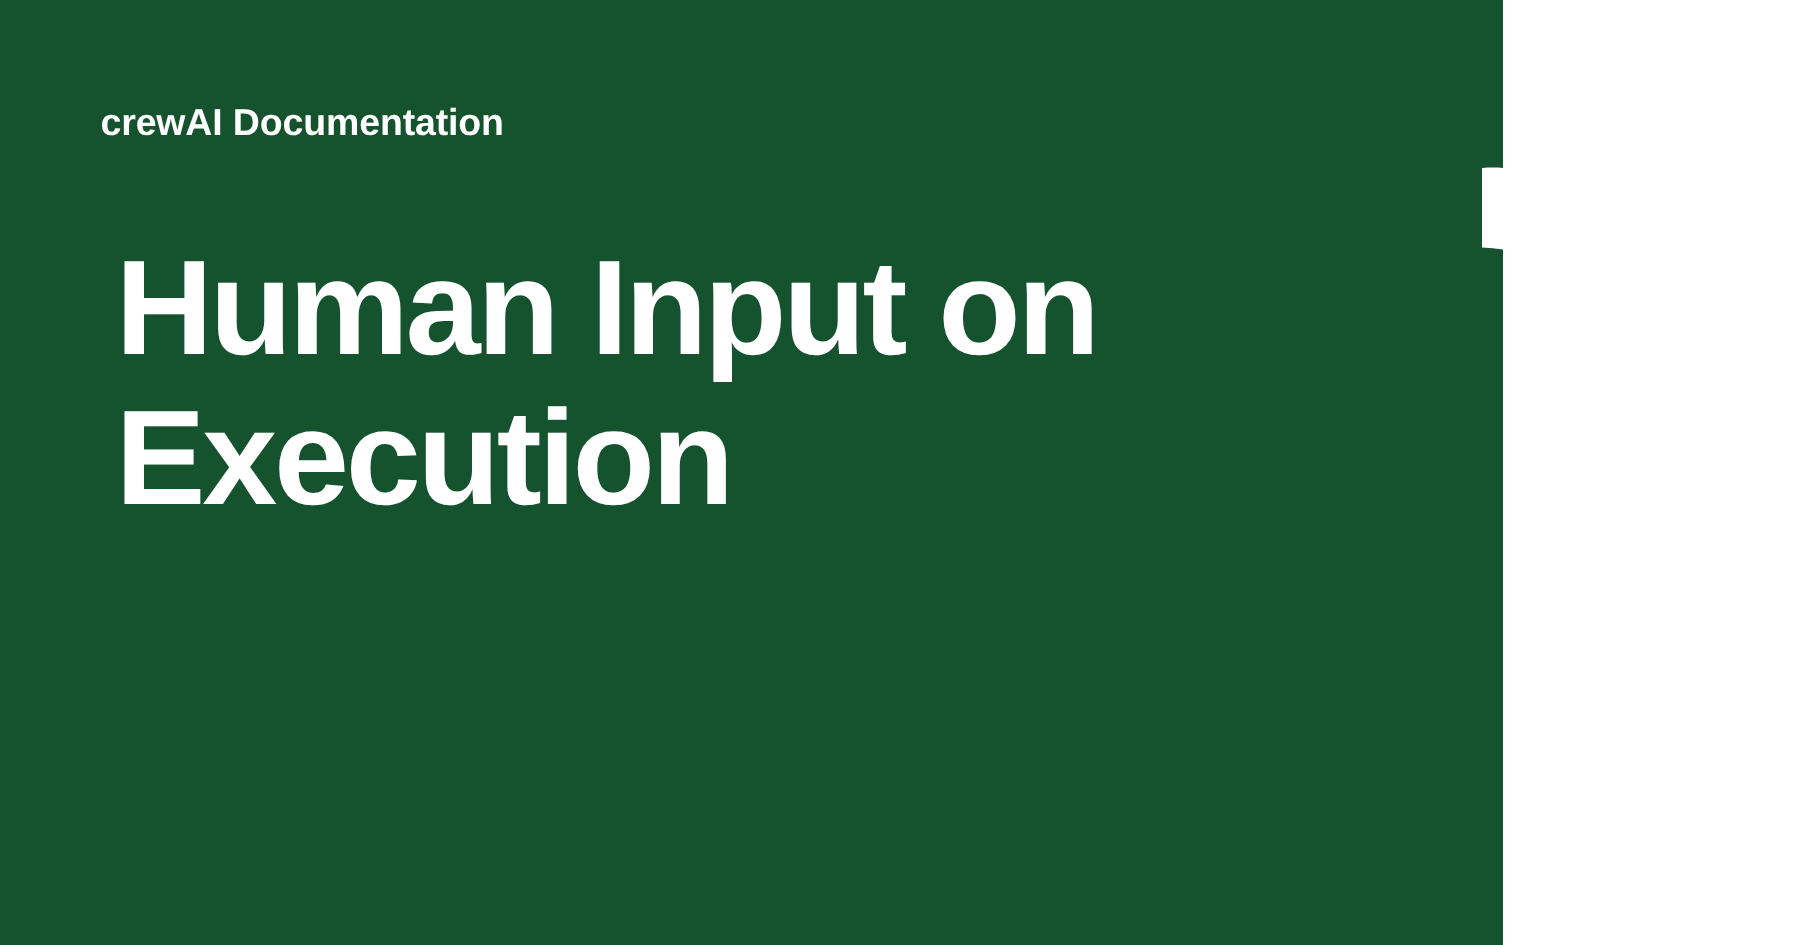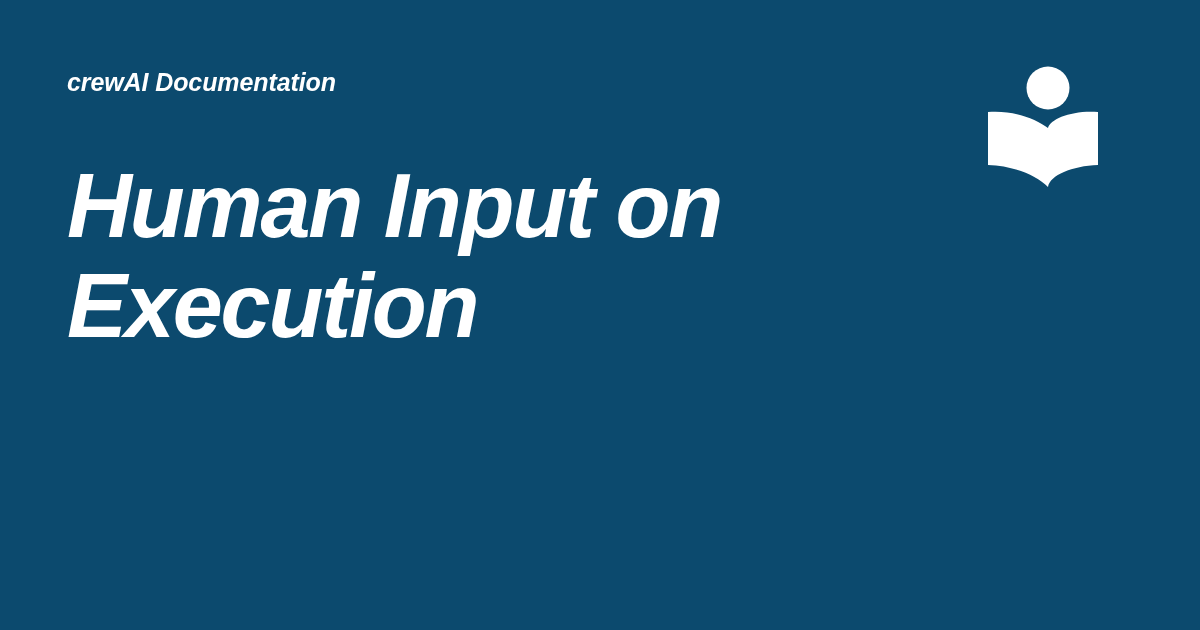--- a/index.html
+++ b/index.html
@@ -13,25 +13,24 @@
     height: 630px;
     overflow: hidden;
     font-family: "Liberation Sans", sans-serif;
     -webkit-font-smoothing: antialiased;
   }
 
   
   .og-card {
     position: relative;
     box-sizing: border-box;
-    width: 1200px;
+    width: 1002px;
     height: 630px;
-    background: #0c4a6e;
+    background: #14532d;
     overflow: hidden;
-    font-style: italic;
   }
 
   
   .card-content {
     position: absolute;
     left: 67px;
     top: 66px;
     width: 760px;
   }
 
@@ -43,21 +42,21 @@
     font-size: 25px;
     font-weight: 700;
     line-height: 32px;
     letter-spacing: -0.1px;
     color: #ffffff;
     white-space: nowrap;
   }
 
   .card-title {
     display: block;
-    margin: 0;
+    margin: 10px;
     padding: 0;
     margin-top: 58px;
     max-width: 700px;
     font-family: "Liberation Sans", sans-serif;
     font-size: 90px;
     font-weight: 700;
     line-height: 100px;
     letter-spacing: -2.2px;
     color: #ffffff;
     word-wrap: break-word;

